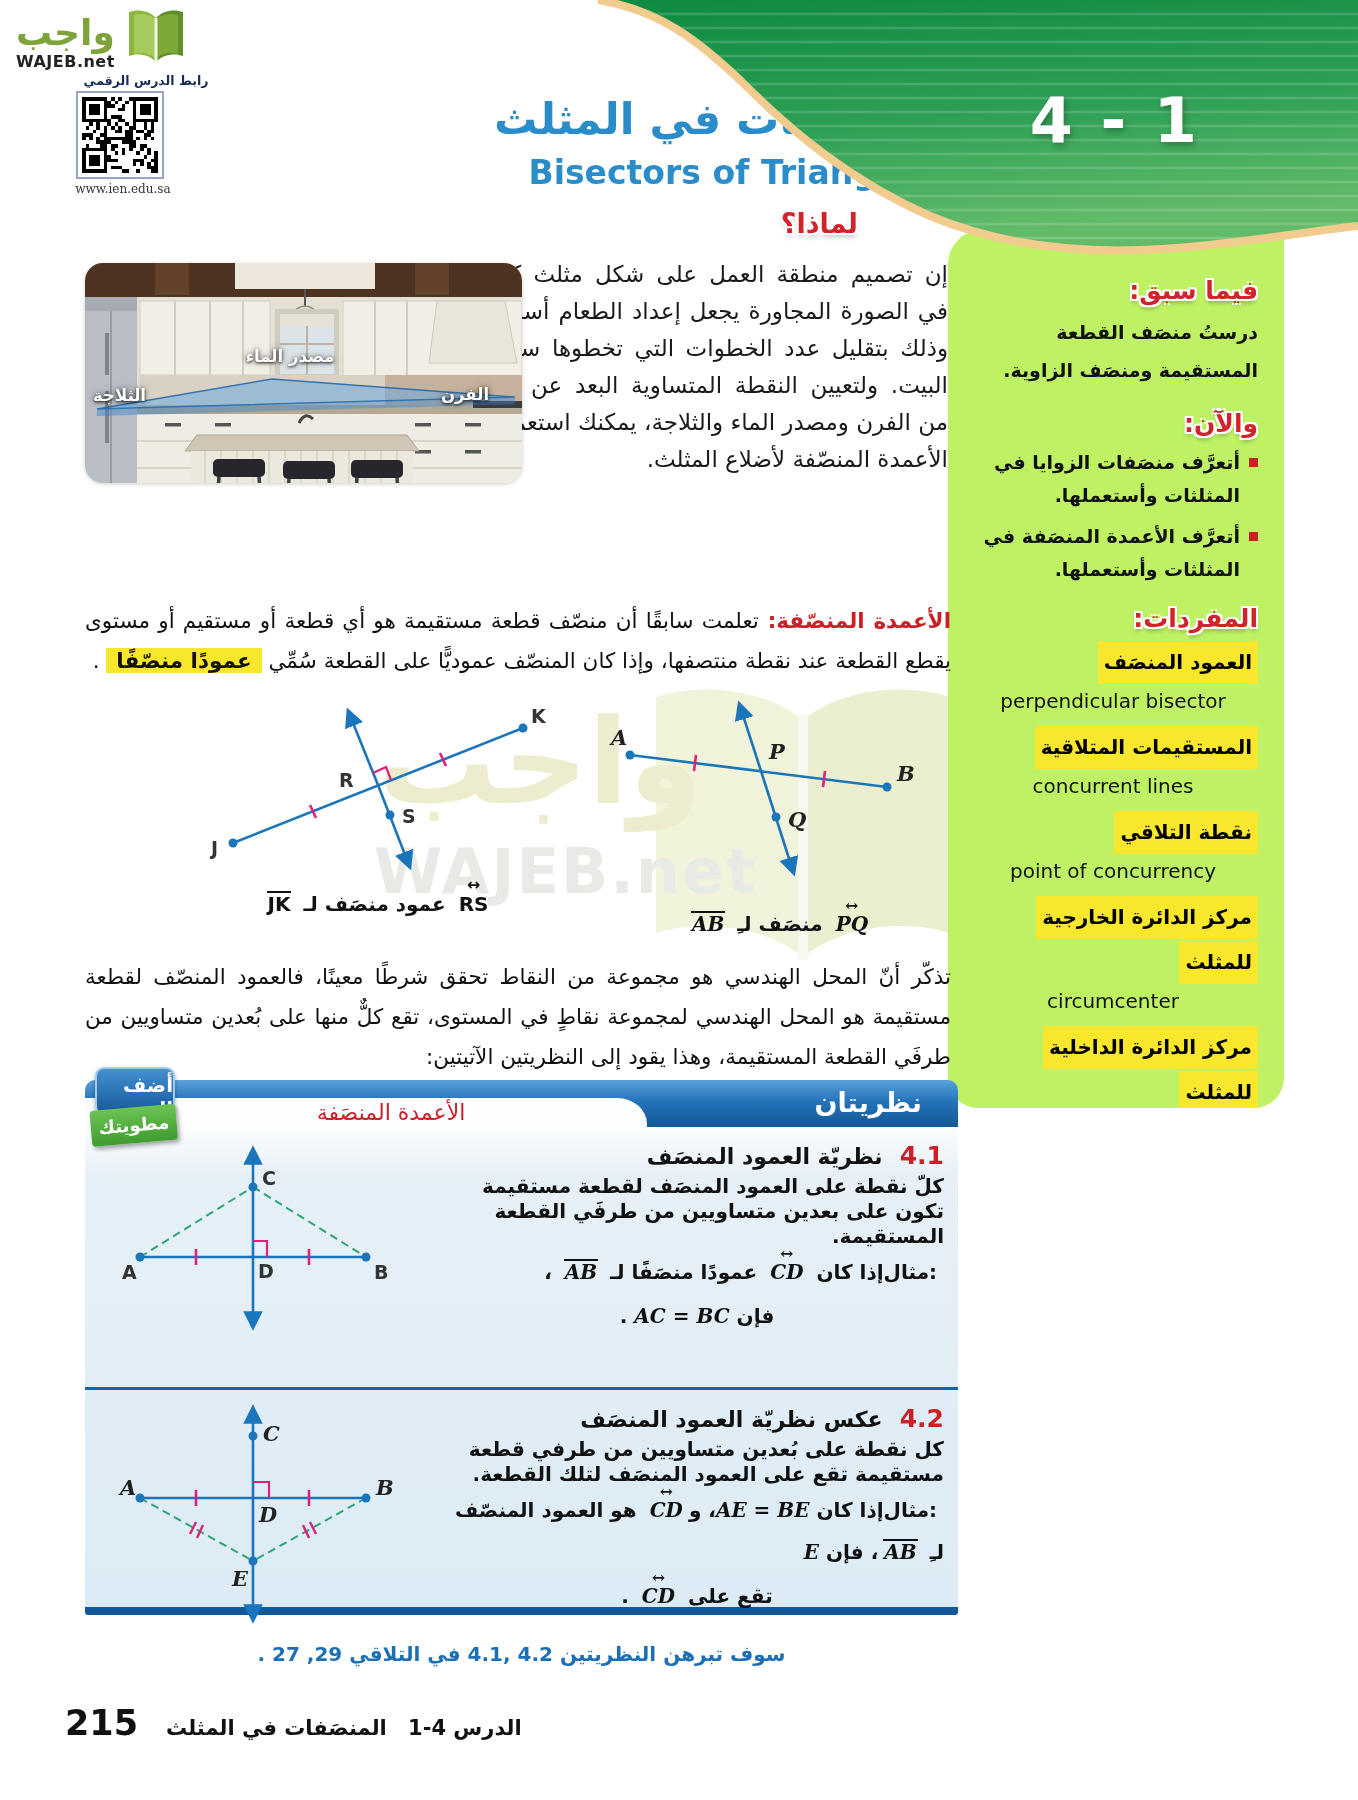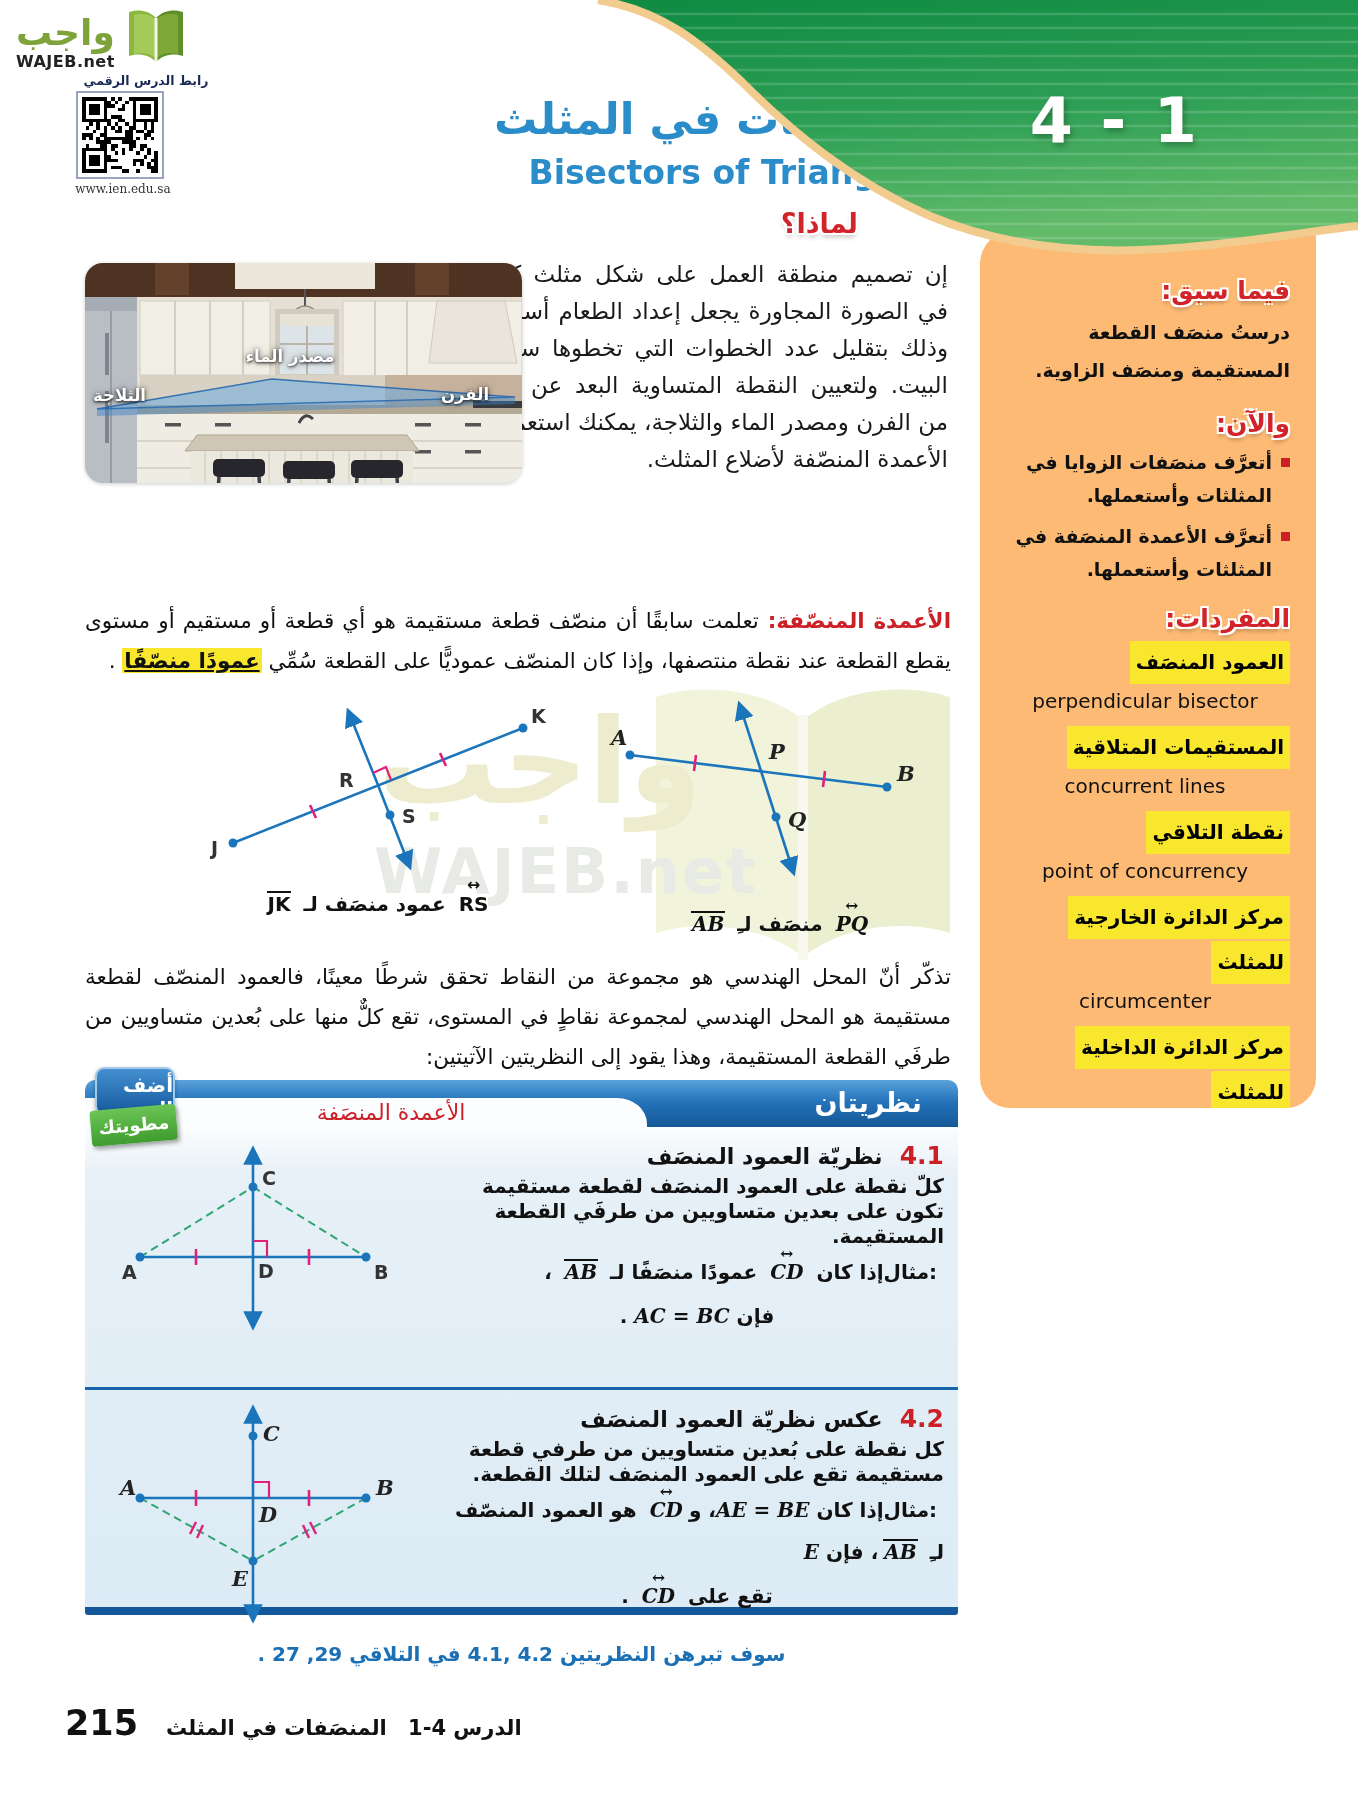--- a/index.html
+++ b/index.html
@@ -38,21 +38,21 @@
   .k-label { position:absolute; color:#fff; font-weight:bold; font-size:16.5px; direction:rtl; text-shadow:0 1px 3px rgba(0,0,0,.85), 0 0 6px rgba(0,0,0,.5); }
   .k-water { left:150px; top:84px; width:110px; text-align:center; }
   .k-fridge { left:8px; top:123px; }
   .k-oven  { left:356px; top:122px; }
 
   
   .intro { position:absolute; left:85px; top:601px; width:866px; z-index:4; direction:rtl; text-align:justify; font-size:21.5px; line-height:40px; color:#111; }
   .locus { position:absolute; left:85px; top:957px; width:866px; z-index:4; direction:rtl; text-align:justify; font-size:21.5px; line-height:40px; color:#111; }
 
   .tk-red { color:#cc1f26; font-weight:bold; }
-  .tk-hl  { background:#f9e72e; font-weight:bold; padding:0 2px;text-decoration:underline; }
+  .tk-hl  { background:#f9e72e; font-weight:bold; padding:0 10px; }
   .tk-b   { font-weight:bold; direction:ltr; unicode-bidi:isolate; }
   .tk-m, .tk-seg, .tk-line { font-family:"DejaVu Serif", serif; font-style:italic; font-weight:bold; direction:ltr; unicode-bidi:isolate; }
   .tk-segs, .tk-lines { font-weight:bold; direction:ltr; unicode-bidi:isolate; }
   .tk-seg, .tk-line, .tk-segs, .tk-lines { display:inline-block; position:relative; padding:1px 3px 0; margin:0 3px; line-height:1.15; }
   .tk-seg::after, .tk-segs::after { content:""; position:absolute; left:2px; right:2px; top:-1px; border-top:2px solid #111; }
   .tk-line::after, .tk-lines::after { content:"\2194"; position:absolute; left:0; right:0; top:-0.95em; text-align:center; font-style:normal; font-size:.78em; }
 
   
   .diag { position:absolute; top:695px; z-index:4; text-align:center; }
   .d1 { left:178px; width:400px; }
@@ -83,21 +83,21 @@
 
   .proof-note { position:absolute; left:85px; top:1642px; width:873px; z-index:4; text-align:center; direction:rtl; color:#1a6fb5; font-size:20px; font-weight:bold; }
 
   
   .footer { position:absolute; left:65px; top:1703px; z-index:4; display:flex; align-items:baseline; }
   .pnum { font-size:35px; font-weight:bold; color:#111; }
   .flesson { direction:rtl; font-size:21px; font-weight:bold; color:#111; margin-left:28px; }
   .flesson .fl-label { margin-left:14px; }
 
   
-  .sidebar { position:absolute; left:980px; top:230px; width:336px; height:878px; background:#fdba74; border-radius:34px 6px 30px 30px; z-index:3; padding:46px 26px 0 20px; direction:rtl; overflow:hidden; }
+  .sidebar { position:absolute; left:948px; top:230px; width:336px; height:878px; background:#bef264; border-radius:34px 6px 30px 30px; z-index:3; padding:46px 26px 0 20px; direction:rtl; overflow:hidden; }
   .sb-h { color:#d2232a; font-weight:bold; font-size:25px; margin-bottom:8px; text-align:right;
     text-shadow:-2px -2px 0 #fff, 2px -2px 0 #fff, -2px 2px 0 #fff, 2px 2px 0 #fff, 0 4px 4px rgba(0,0,0,.28); }
   .sb-p { font-size:19px; font-weight:bold; line-height:38px; color:#111; text-align:right; margin-bottom:20px; }
   .sb-li { display:flex; align-items:flex-start; font-size:19px; font-weight:bold; line-height:33px; color:#111; margin-bottom:8px; }
   .bullet { flex:0 0 9px; width:9px; height:9px; background:#cc1f26; margin-top:12px; margin-left:9px; }
   .sb-voc { margin-top:18px; }
   .v-term { margin-bottom:9px; text-align:right; }
   .v-ar span { display:inline-block; background:#f9e72e; font-weight:bold; font-size:20px; line-height:27px; padding:8px 6px; margin-bottom:2px; }
   .v-ar { line-height:31px; }
   .v-en { text-align:center; font-size:20px; color:#111; line-height:31px; }

